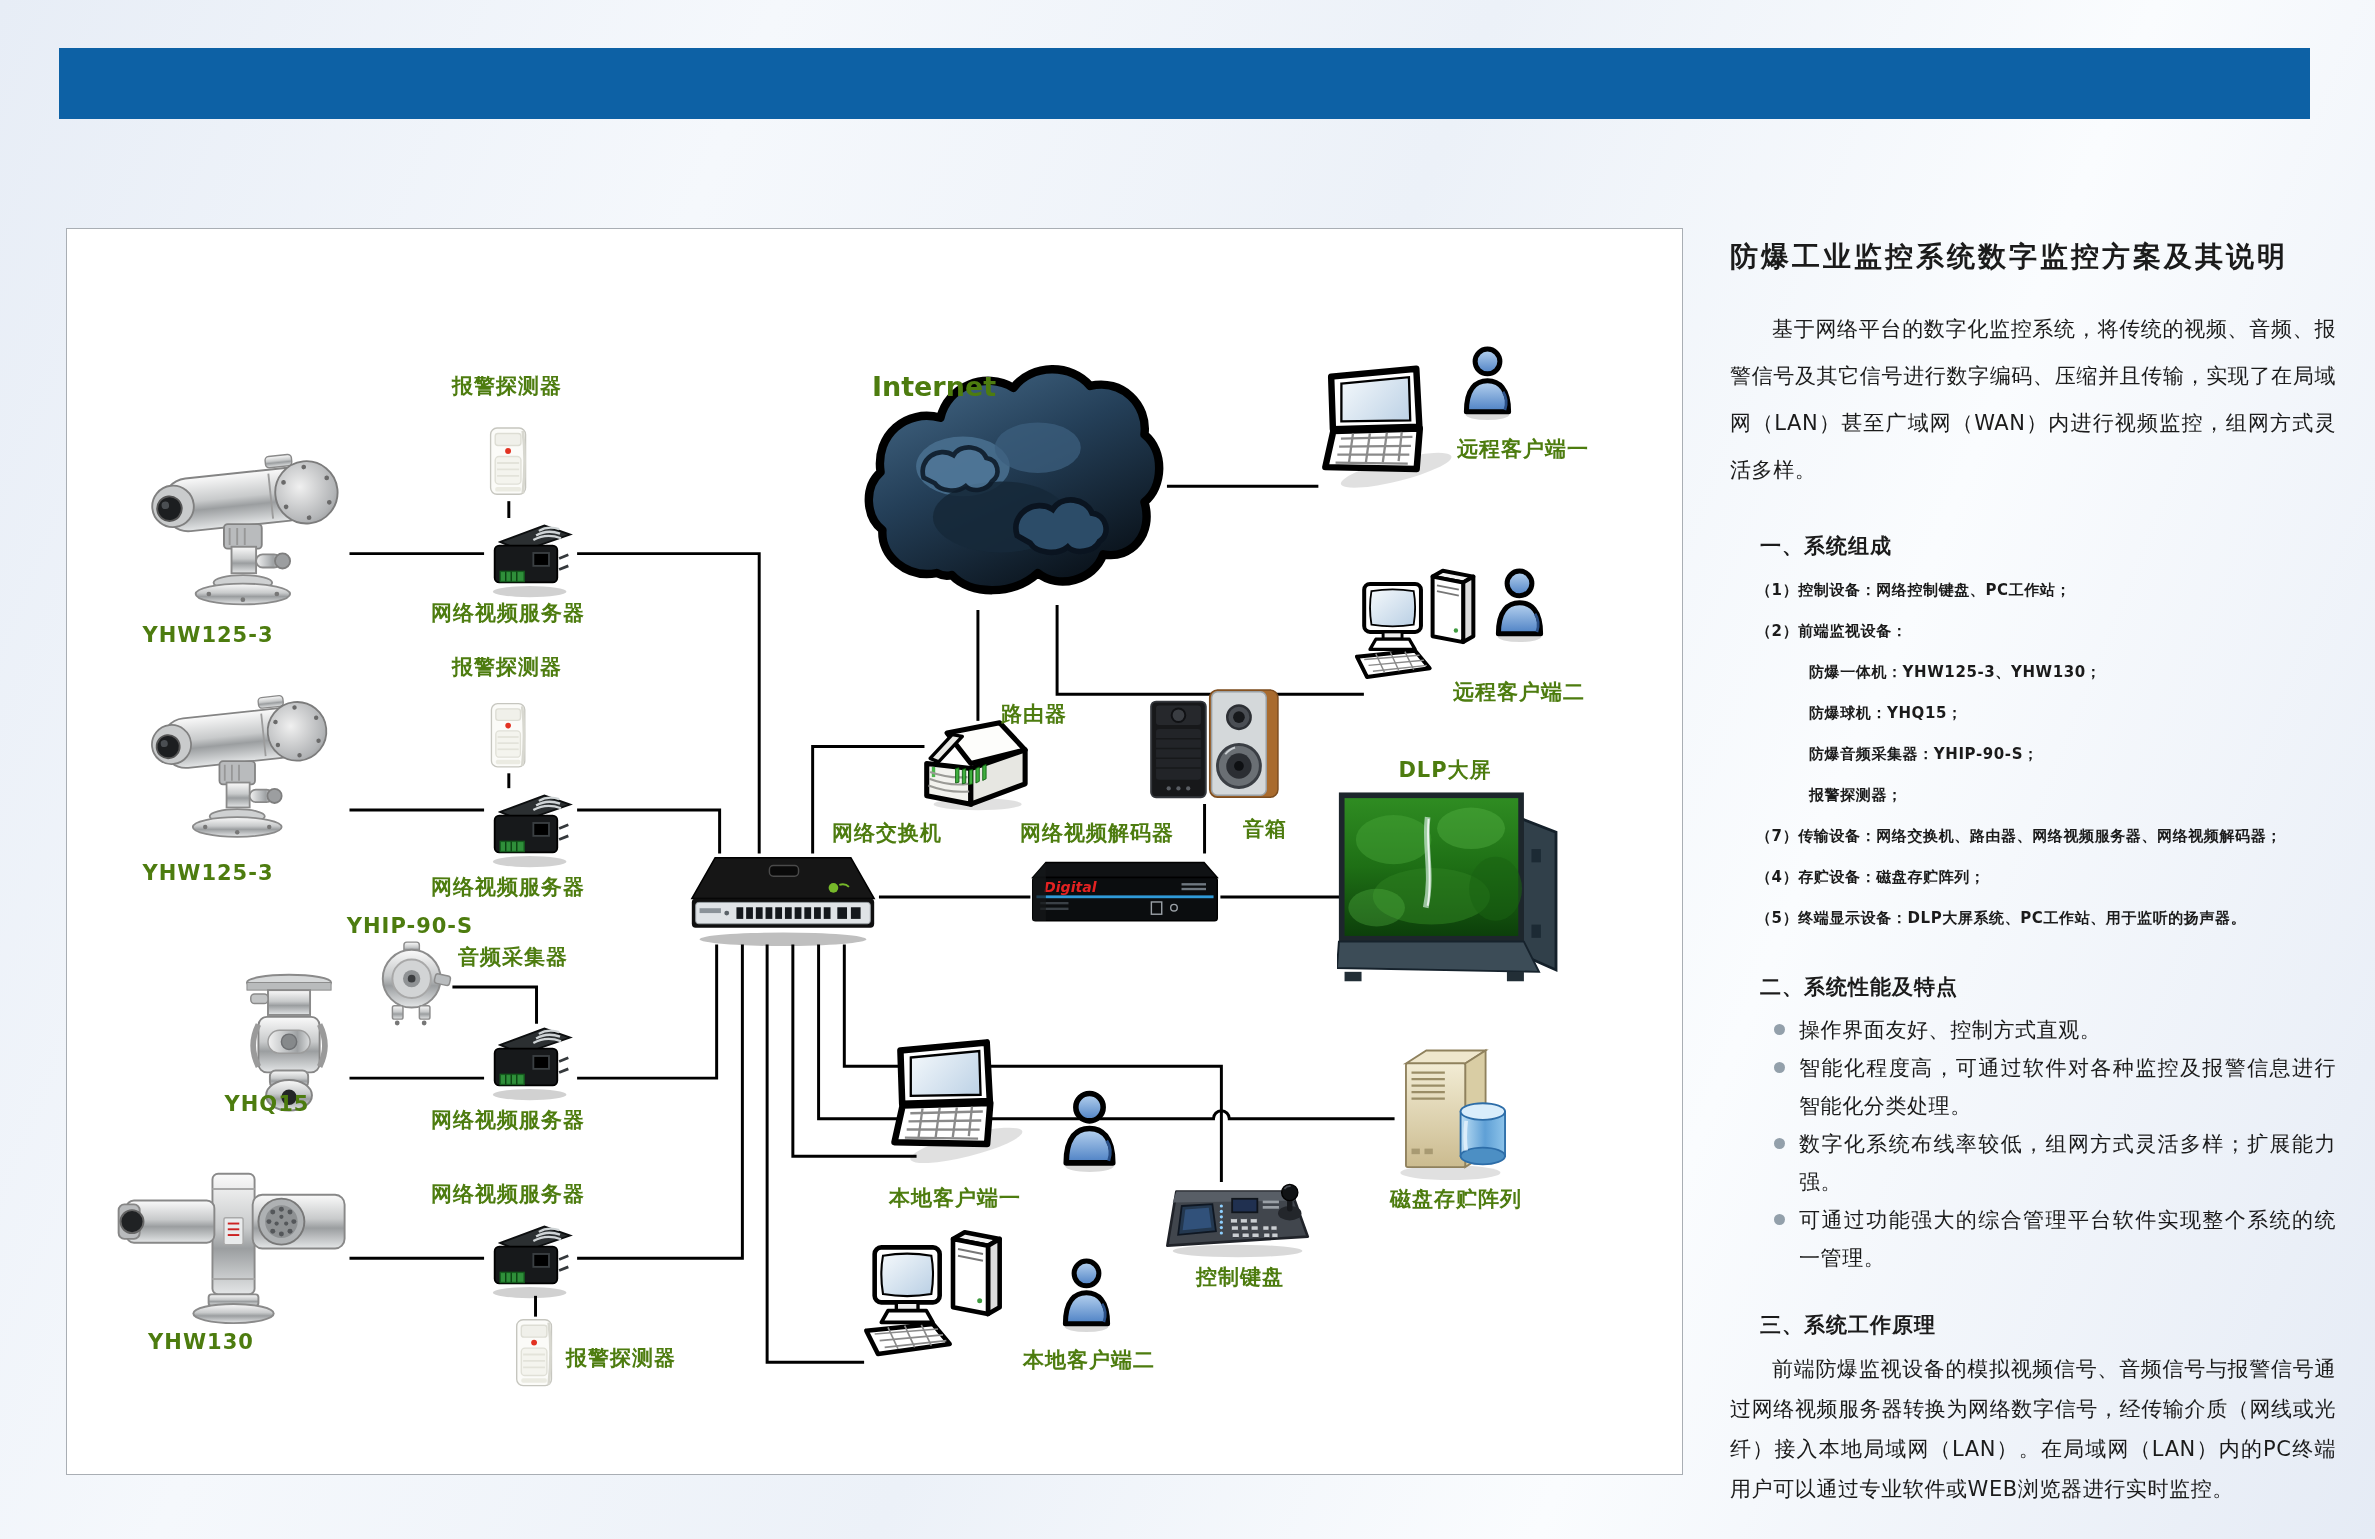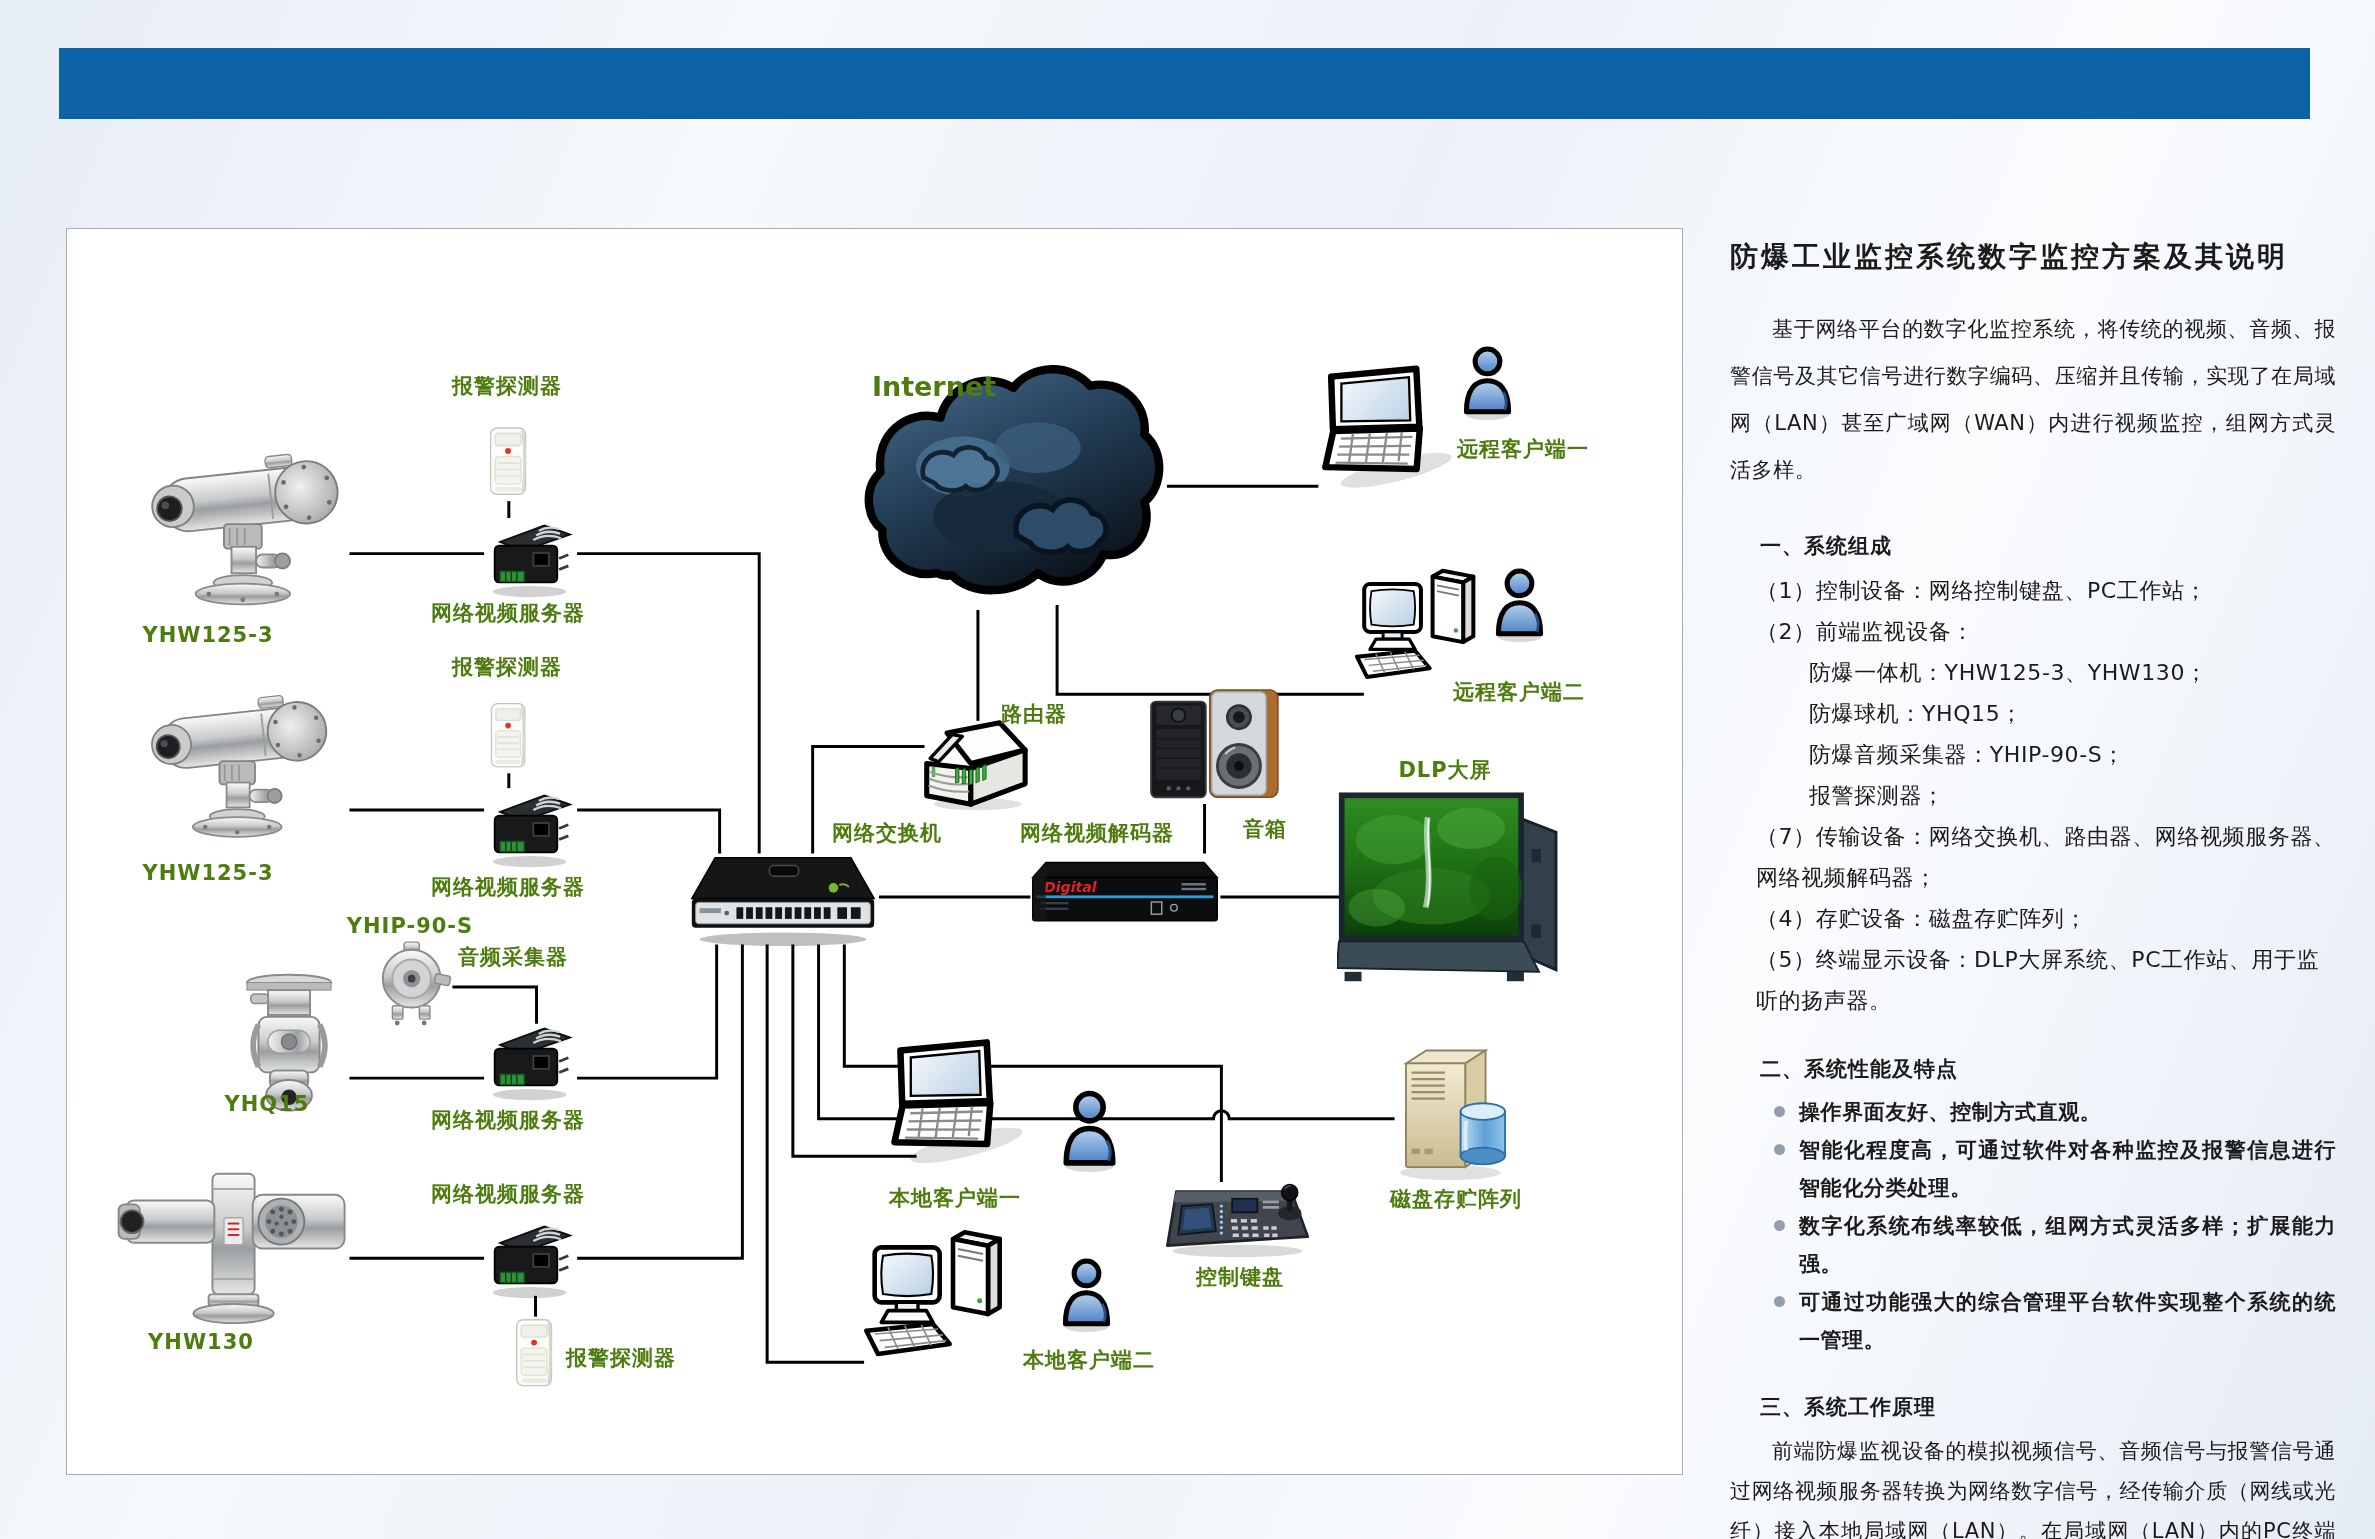--- a/index.html
+++ b/index.html
@@ -14,24 +14,24 @@
   .dev{position:absolute;}
   .lbl{position:absolute;transform:translateX(-50%);font-size:21px;font-weight:700;color:#4d7c0f;
     white-space:nowrap;letter-spacing:1px;}
   .lbl.big{font-size:27px;font-weight:800;letter-spacing:0;}
   .doc{position:absolute;left:1730px;top:238px;width:606px;color:#1b1b1b;}
   .doc .title{font-size:28px;font-weight:700;letter-spacing:3px;margin:0 0 30px 0;}
   .doc p.para{font-size:21px;line-height:47px;text-indent:2em;text-align:justify;margin:0;
     letter-spacing:0.6px;font-weight:500;}
   .gap22{height:22px;} .gap26{height:26px;}
   .sec-title{font-size:21px;font-weight:700;padding-left:30px;margin:12px 0 10px 0;letter-spacing:1px;}
-  .s1-item{font-size:22px;line-height:41px;padding-left:26px;letter-spacing:0.6px;font-weight:400;}
+  .s1-item{font-size:15px;line-height:41px;padding-left:26px;letter-spacing:0.6px;font-weight:700;}
   .s1-sub{padding-left:79px;}
   .brow{display:flex;font-size:21px;line-height:38px;padding-left:44px;letter-spacing:0.6px;
-    text-align:justify;font-weight:700;}
+    text-align:justify;font-weight:400;}
   .brow .dot{width:11px;height:11px;border-radius:50%;background:#93a0ab;margin:13px 14px 0 0;flex:none;}
   .s3 p{font-size:21px;line-height:40px;text-indent:2em;text-align:justify;margin:0;
     letter-spacing:0.6px;font-weight:500;}
 </style>
 </head>
 <body>
 
 <div class="stage">
   <div class="topbar"></div>
 

